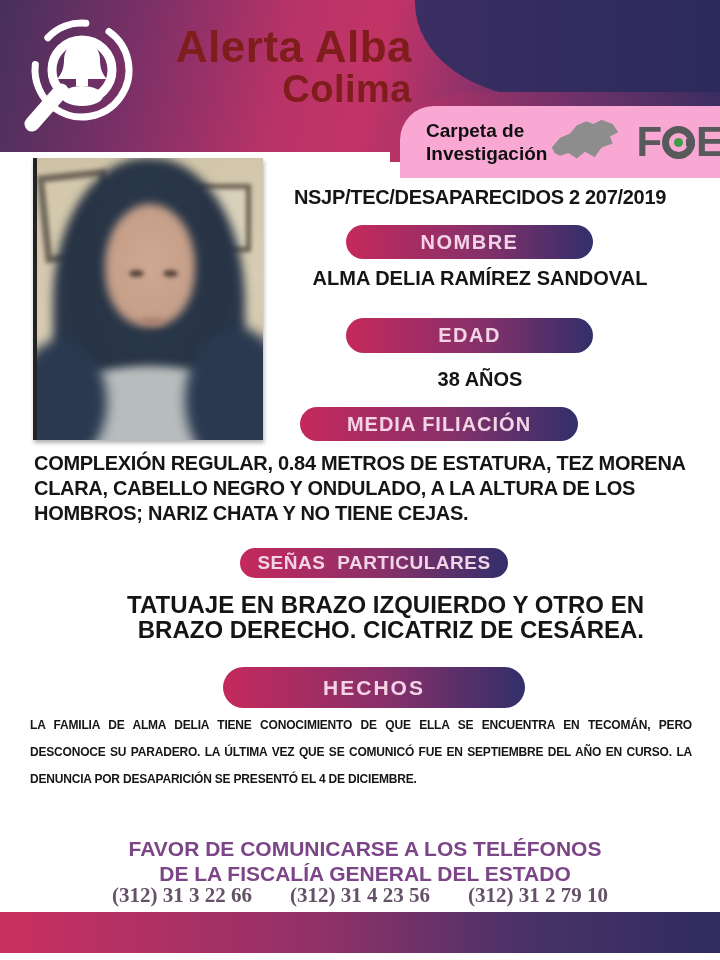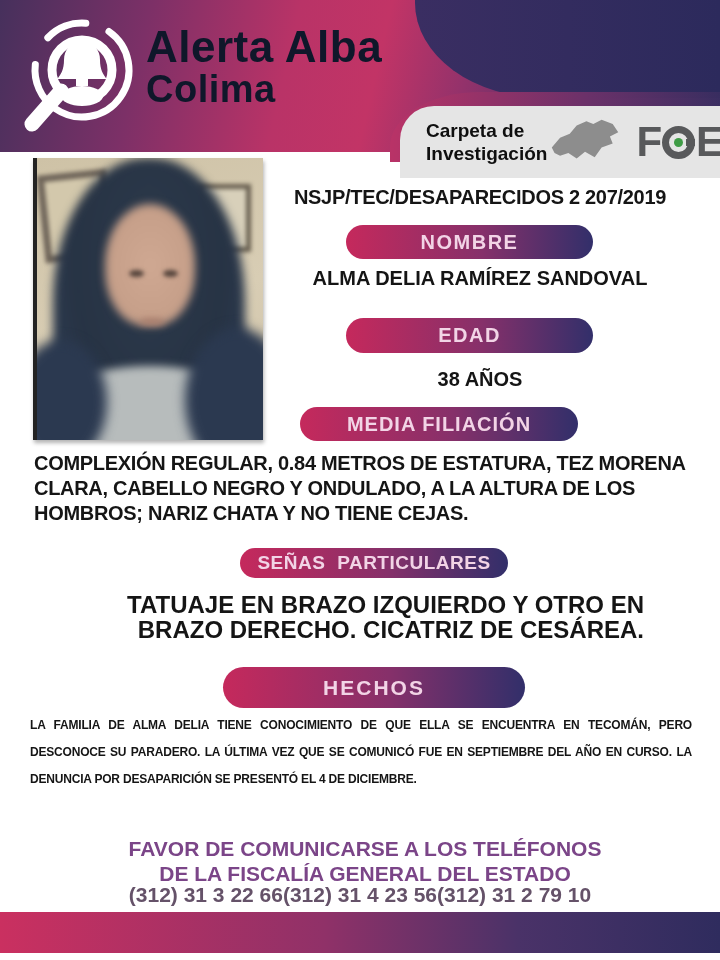--- a/index.html
+++ b/index.html
@@ -16,26 +16,26 @@
     position:absolute;top:0;right:0;width:305px;height:98px;z-index:2;
     background:linear-gradient(90deg,#3a2e62,#2c2a5c);
     border-bottom-left-radius:130px 95px;
   }
   .header-pink-band{
     position:absolute;right:0;top:92px;width:330px;height:70px;z-index:3;
     background:linear-gradient(90deg,#b93367,#6a3169 60%,#43306388);
     border-top-left-radius:90px 55px;
   }
   .search-logo{position:absolute;left:16px;top:12px;width:128px;height:132px;z-index:5;}
-  .title-block{position:absolute;left:146px;top:22px;width:266px;text-align:left;z-index:5;color:#0f172a;}
+  .title-block{position:absolute;left:146px;top:22px;width:266px;text-align:right;z-index:5;color:#7f1d1d;}
   .title-line1{font-size:44px;letter-spacing:0.5px;}
   .title-line2{font-size:38px;margin-top:-4px;letter-spacing:0.5px;}
   
   .carpeta-box{
-    position:absolute;top:106px;right:0;width:320px;height:72px;background:#e5e5e5;z-index:6;
+    position:absolute;top:106px;right:0;width:320px;height:72px;background:#f9a8d4;z-index:6;
     border-top-left-radius:34px;display:flex;align-items:center;padding-left:26px;box-sizing:border-box;
   }
   .carpeta-text{font-size:19px;line-height:23px;color:#0f0f0f;width:124px;}
   .map-icon{width:72px;height:52px;flex:0 0 auto;margin-left:2px;}
   .fge-divider{width:3px;height:46px;background:#a9a9a9;margin:0 9px 0 6px;}
   .fge-logo{display:flex;align-items:center;color:#58595b;font-size:42px;letter-spacing:-1px;}
   .g-ring{
     position:relative;display:inline-block;width:19px;height:19px;border:7px solid #58595b;
     border-radius:50%;margin:0 1px;
   }
@@ -74,21 +74,21 @@
   .pill-senas{left:240px;top:548px;width:268px;height:30px;letter-spacing:0.5px;word-spacing:6px;font-size:19px;}
   .pill-hechos{left:223px;top:667px;width:302px;height:41px;font-size:21px;letter-spacing:2px;}
   
   .case-number{position:absolute;left:280px;top:186px;width:400px;text-align:center;font-size:20px;letter-spacing:-0.3px;}
   .name-value{position:absolute;left:275px;top:267px;width:410px;text-align:center;font-size:20px;}
   .age-value{position:absolute;left:280px;top:368px;width:400px;text-align:center;font-size:20px;}
   .media-text{position:absolute;left:34px;top:451px;width:668px;font-size:20px;line-height:25px;white-space:pre-line;letter-spacing:-0.3px;}
   .senas-text{position:absolute;left:104px;top:592px;width:540px;text-align:right;font-size:24px;line-height:25px;white-space:pre-line;}
   .hechos-text{position:absolute;left:30px;top:712px;width:662px;font-size:12px;line-height:27px;text-align:justify;letter-spacing:-0.2px;}
   .footer-heading{position:absolute;left:60px;top:836px;width:610px;text-align:center;color:#7b4588;font-size:21px;line-height:25px;}
-  .phones-row{position:absolute;left:0px;top:883px;width:720px;display:flex;justify-content:center;color:#655269;font-size:21px;}
+  .phones-row{position:absolute;left:0px;top:883px;width:720px;display:flex;justify-content:center;gap:38px;color:#655269;font-size:21px;font-family:Liberation Serif, serif;}
   
   .bottom-bar{
     position:absolute;left:0;top:912px;width:720px;height:41px;
     background:linear-gradient(90deg,#ca3060 0%,#903168 45%,#4a3268 72%,#2f2c5e 100%);
   }
 </style>
 </head>
 <body>
 
 <div class="poster">

